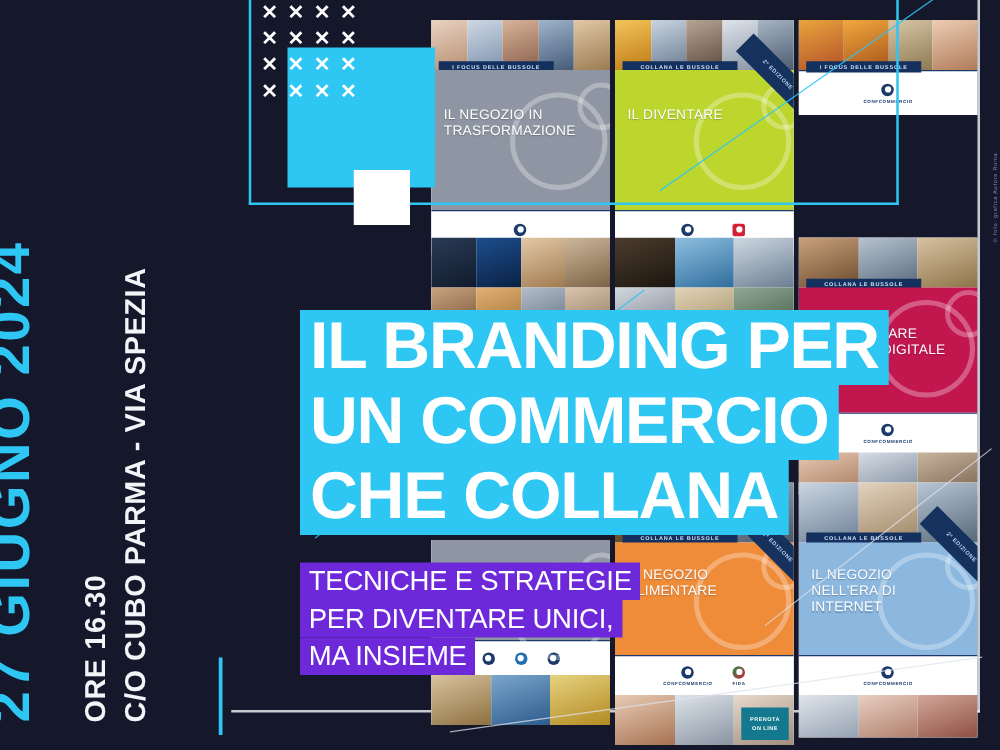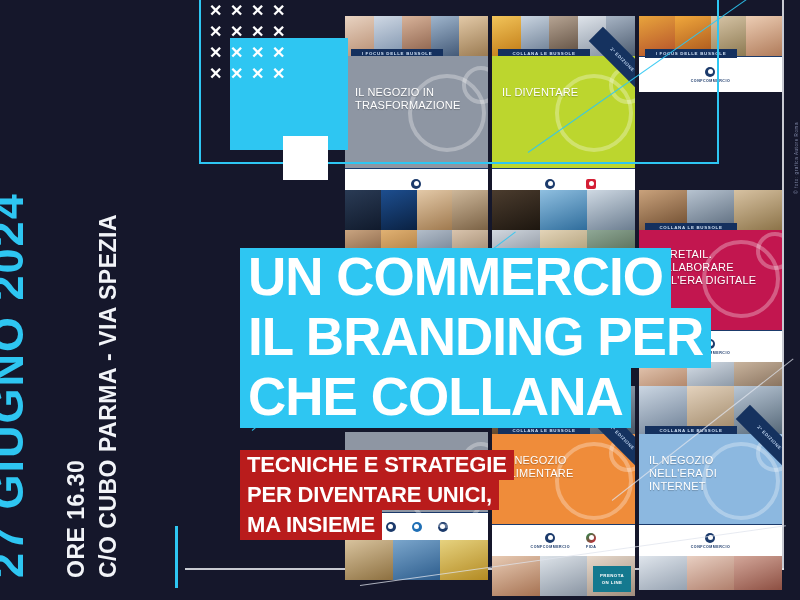--- a/index.html
+++ b/index.html
@@ -107,22 +107,22 @@
 
   
   .headline{position:absolute;left:240px;top:248px;z-index:34;}
   .hl{
     display:block;background:#2ec6f2;color:#ffffff;
     font-size:53px;line-height:54px;font-weight:700;letter-spacing:-1px;
     padding:2px 8px 4px 8px;white-space:nowrap;width:max-content;
   }
   .sub{position:absolute;left:240px;top:450px;z-index:34;}
   .sl{
-    display:block;background:#b91c1c;color:#ffffff;
-    font-size:22px;line-height:27px;font-weight:700;letter-spacing:-.2px;
+    display:block;background:#6d28d9;color:#ffffff;
+    font-size:22px;line-height:27px;font-weight:400;letter-spacing:-.2px;
     padding:1px 7px 2px 7px;white-space:nowrap;width:max-content;
   }
 
   
   .credit{
     position:absolute;right:6px;top:122px;z-index:36;
     transform:rotate(-90deg);transform-origin:right top;
     color:#7f87a6;font-size:4.5px;letter-spacing:.6px;white-space:nowrap;
   }
 </style>
@@ -367,22 +367,22 @@
       <span style="left: 21px; top: 42px;">✕</span>
       <span style="left: 42px; top: 42px;">✕</span>
       <span style="left: 63px; top: 42px;">✕</span>
       <span style="left: 0px; top: 63px;">✕</span>
       <span style="left: 21px; top: 63px;">✕</span>
       <span style="left: 42px; top: 63px;">✕</span>
       <span style="left: 63px; top: 63px;">✕</span>
     </div>
 
   <div class="headline">
+    <span class="hl">IL BRANDING PER</span>
     <span class="hl">UN COMMERCIO</span>
-    <span class="hl">IL BRANDING PER</span>
     <span class="hl">CHE COLLANA</span>
   </div>
 
   <div class="sub">
     <span class="sl">TECNICHE E STRATEGIE</span>
     <span class="sl">PER DIVENTARE UNICI,</span>
     <span class="sl">MA INSIEME</span>
   </div>
 
   <div class="left-col">

